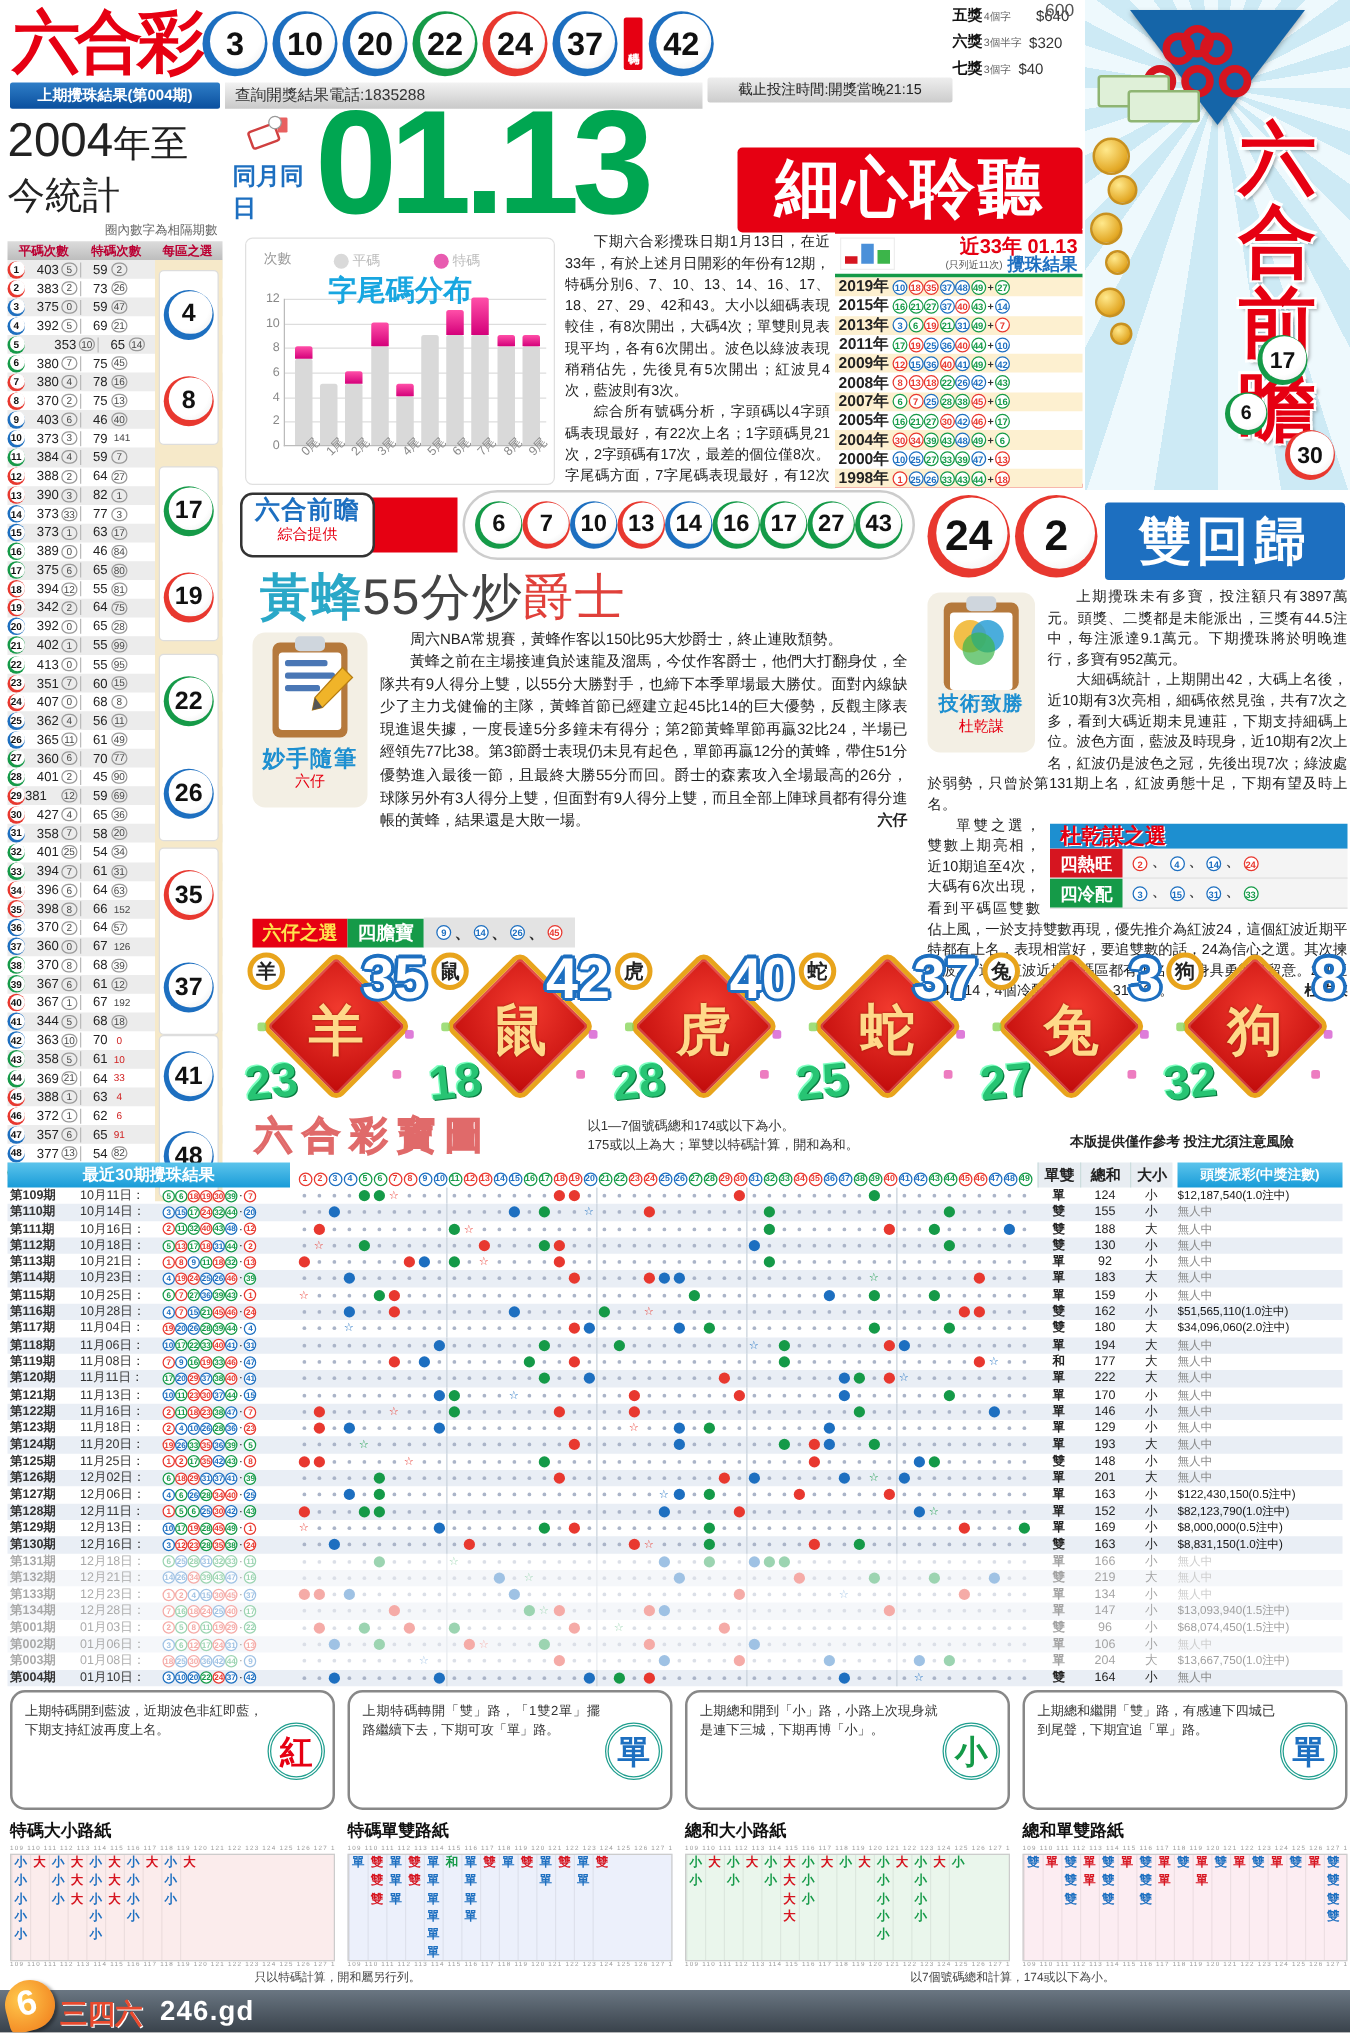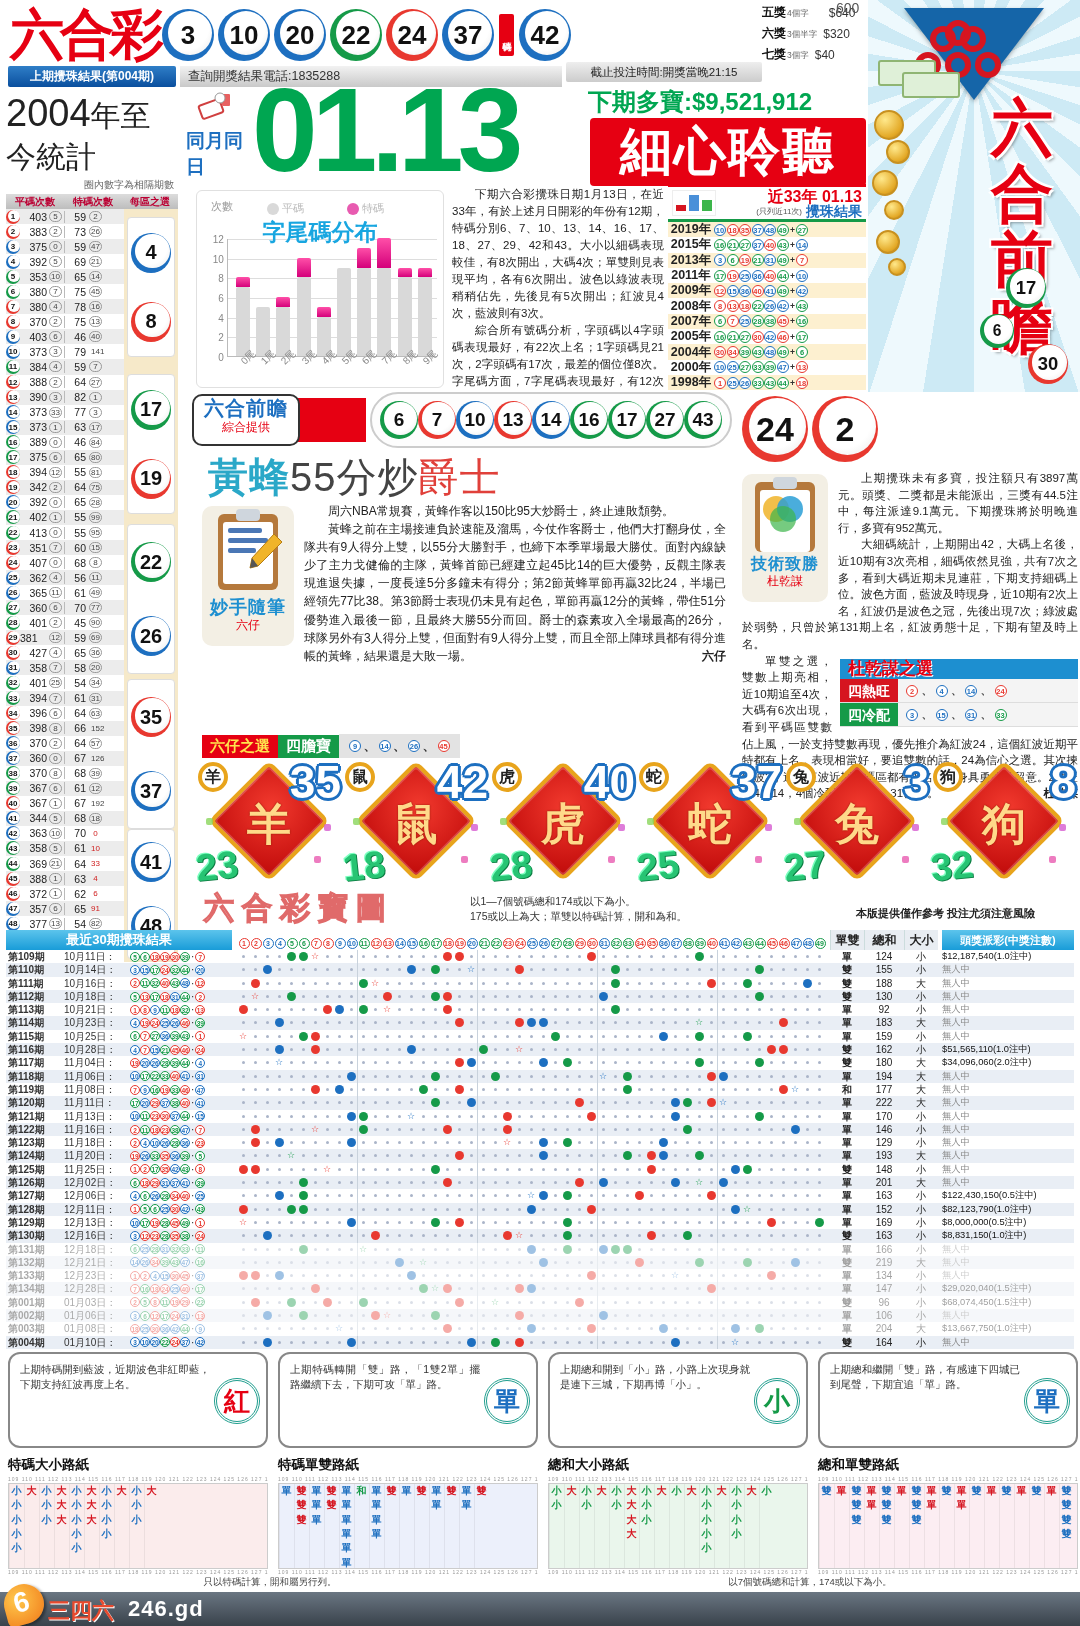--- a/index.html
+++ b/index.html
@@ -344,21 +344,21 @@
           <span style="width: 27px; text-align: right;">392</span>
           <span class="gap" style="margin: 0px 2px;">5</span>
           <span style="width: 22px; text-align: right; border-left: 1px solid rgb(187, 187, 187); padding-left: 4px;">69</span>
           <span class="gap" style="margin: 0px 0px 0px 3px;">21</span>
         </div>
         <div class="srow">
           <div class="ball" style="width: 14px; height: 14px; background: rgb(21, 154, 72);">
             <div class="in" style="width: 12.04px; height: 12.04px; left: 1.54px; top: 0.42px;"></div>
             <div class="nm" style="font-size: 8px;">5</div>
           </div>
-          <span style="width: 27px; text-align: right;">353</span>
+          <span style="width: 41px; text-align: right;">353</span>
           <span class="gap" style="margin: 0px 2px;">10</span>
           <span style="width: 22px; text-align: right; border-left: 1px solid rgb(187, 187, 187); padding-left: 4px;">65</span>
           <span class="gap" style="margin: 0px 0px 0px 3px;">14</span>
         </div>
         <div class="srow">
           <div class="ball" style="width: 14px; height: 14px; background: rgb(21, 154, 72);">
             <div class="in" style="width: 12.04px; height: 12.04px; left: 1.54px; top: 0.42px;"></div>
             <div class="nm" style="font-size: 8px;">6</div>
           </div>
           <span style="width: 27px; text-align: right;">380</span>
@@ -853,21 +853,20 @@
 
   <div class="abs" id="pencil">
     <svg width="40" height="34" viewBox="0 0 40 34">
         <rect x="4" y="10" width="22" height="14" rx="2" fill="#fff" stroke="#d04040" stroke-width="2" transform="rotate(-20 15 17)"></rect>
         <rect x="26" y="2" width="8" height="12" rx="1" fill="#e86060"></rect>
         <circle cx="24" cy="6" r="5" fill="#fff" stroke="#999"></circle>
       </svg>
   </div>
   <div class="abs" id="datelabel">同月同日</div>
   <div class="abs" id="bignum">01.13</div>
-  <div class="abs" id="jackpot">下期多寶:$9,521,912</div>
   <div class="abs" id="slogan">細心聆聽</div>
 
   <div class="abs" id="chart">
     <div id="chart-ylab">次數</div>
     <div id="chart-title">字尾碼分布</div>
     <div class="legend" style="left:70px;">
         <span class="ldot" style="background:#d9d9d9"></span>
         <span>平碼</span>
       </div>
     <div class="legend" style="left:150px;">
@@ -1146,20 +1145,21 @@
   <div class="abs" id="a2balls">
       <div class="ball" style="width: 66px; height: 66px; background: rgb(232, 56, 47);">
         <div class="in" style="width: 56.76px; height: 56.76px; left: 7.26px; top: 1.98px;"></div>
         <div class="nm" style="font-size: 34px;">24</div>
       </div>
       <div class="ball" style="width: 66px; height: 66px; background: rgb(232, 56, 47);">
         <div class="in" style="width: 56.76px; height: 56.76px; left: 7.26px; top: 1.98px;"></div>
         <div class="nm" style="font-size: 34px;">2</div>
       </div>
     </div>
+  <div class="abs" id="a2title">雙回歸</div>
   <div class="abs" id="a2body">
     <div class="byline-card">
       <div class="clip" style="left:13px;width:60px;height:70px;">
         <div class="cl"></div>
           <div class="pg"></div>
         <div class="venn" style="left:8px;top:14px;background:#f0b429;"></div>
         <div class="venn" style="left:22px;top:14px;background:#2a9fd6;"></div>
         <div class="venn" style="left:15px;top:24px;background:#3cb54a;opacity:.7;"></div>
       </div>
       <div class="bt">技術致勝</div>
@@ -3164,21 +3164,21 @@
           <div class="dotcell" style="left: 740px;"></div>
           <div class="dotcell" style="left: 752px;"></div>
           <div class="dotcell" style="left: 764px;"></div>
           <div class="dotcell" style="left: 776px;"></div>
           <div class="dotcell" style="left: 788px;"></div>
           <div class="dotcell" style="left: 800px;"></div>
           <div class="dotcell" style="left: 812px;"></div>
           <div class="rdz">單</div>
           <div class="rsum">147</div>
           <div class="rsize">小</div>
-          <div class="rprize">$29,020,040(1.5注中)</div>
+          <div class="rprize">$13,093,940(1.5注中)</div>
         </div>
         <div class="rrow faded">
           <div class="ri">第001期</div>
           <div class="rd">01月03日：</div>
           <div class="rn">
             <span class="cnum" style="border-color: rgb(232, 56, 47); color: rgb(232, 56, 47);">2</span>
             <span class="cnum" style="border-color: rgb(21, 154, 72); color: rgb(21, 154, 72);">5</span>
             <span class="cnum" style="border-color: rgb(232, 56, 47); color: rgb(232, 56, 47);">8</span>
             <span class="cnum" style="border-color: rgb(21, 154, 72); color: rgb(21, 154, 72);">11</span>
             <span class="cnum" style="border-color: rgb(232, 56, 47); color: rgb(232, 56, 47);">19</span>

